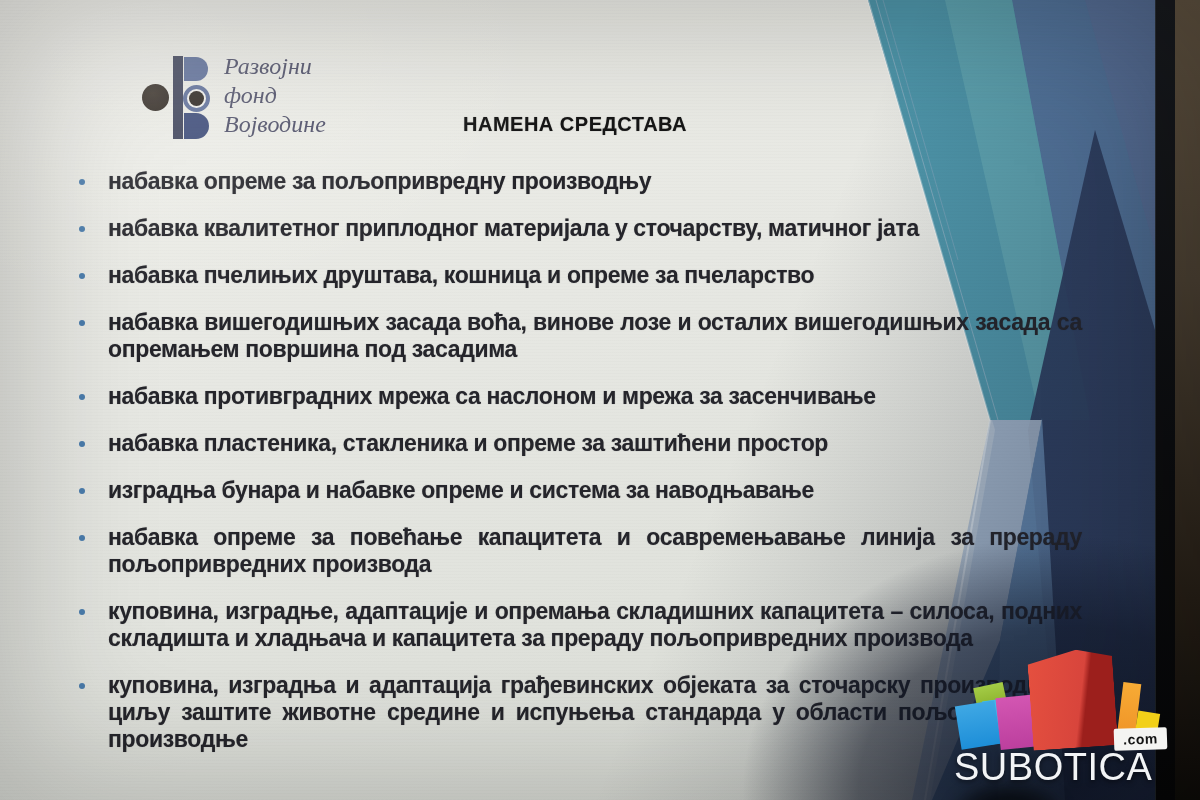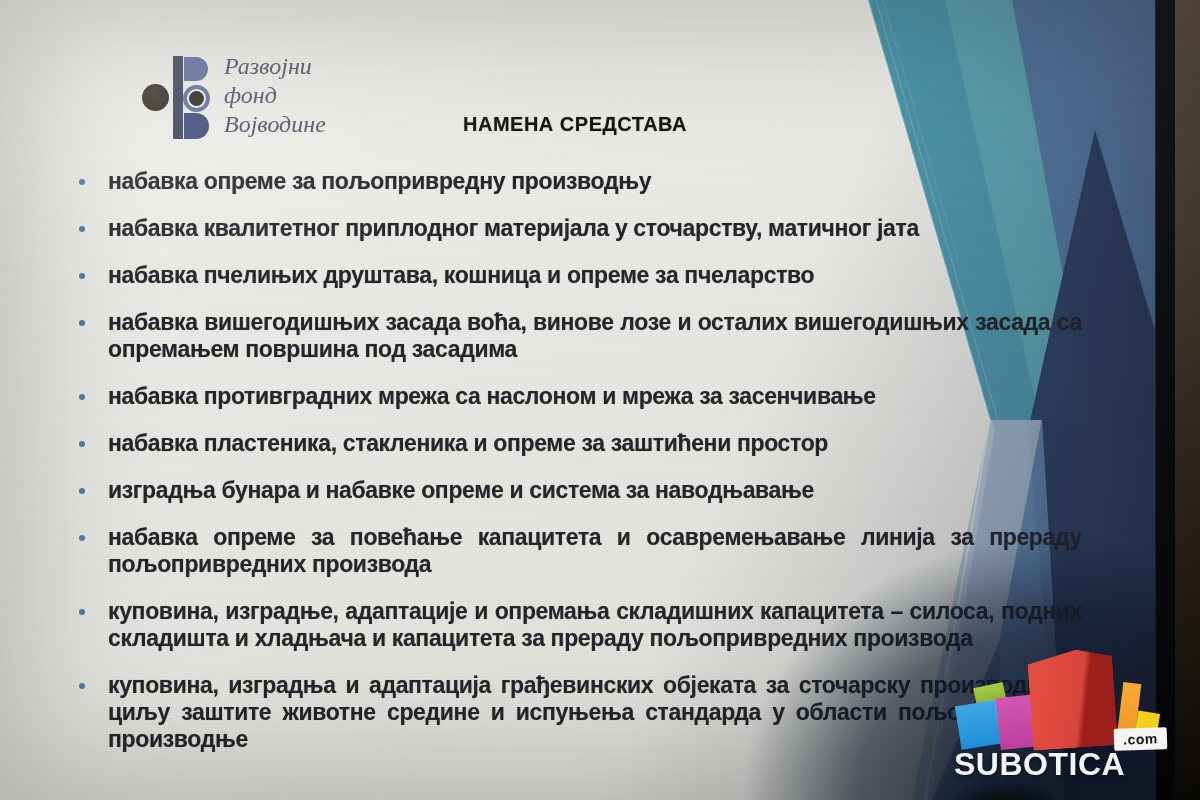--- a/index.html
+++ b/index.html
@@ -80,21 +80,21 @@
   .wm-yellow  { left:196px; top:70px;  width:22px; height:29px; transform:rotate(9deg);
                 background:var(--wm-yellow); z-index:4; }
   .wm-red     { left:90px;  top:8px;   width:85px; height:98px; transform:rotate(-4deg);
                 background:linear-gradient(100deg, #e5503f 0%, var(--wm-red) 58%, var(--wm-red-dark) 64% 100%);
                 clip-path:polygon(0 12%, 58% 0, 100% 9%, 100% 100%, 0 100%); z-index:5; }
   .wm-com     { left:174px; top:86px;  width:53px; height:22px; transform:rotate(-2deg);
                 background:#f4f4f2; border-radius:2px; z-index:6;
                 display:flex; align-items:center; justify-content:center;
                 font-size:14px; font-weight:700; color:#141414; letter-spacing:.5px; }
   .wm-text    { position:absolute; left:14px; top:104px; z-index:7;
-                font-size:32px; font-weight:700; letter-spacing:0.5px; color:var(--wm-text);
+                font-size:38px; font-weight:400; letter-spacing:0.5px; color:var(--wm-text);
                 text-shadow:0 2px 5px rgba(0,0,0,.55); }
 
   .vignette { position:absolute; inset:0; pointer-events:none;
               box-shadow:inset 0 0 140px 18px rgba(0,0,0,.22); }
 </style>
 </head>
 <body>
 
 <div class="photo">
 

